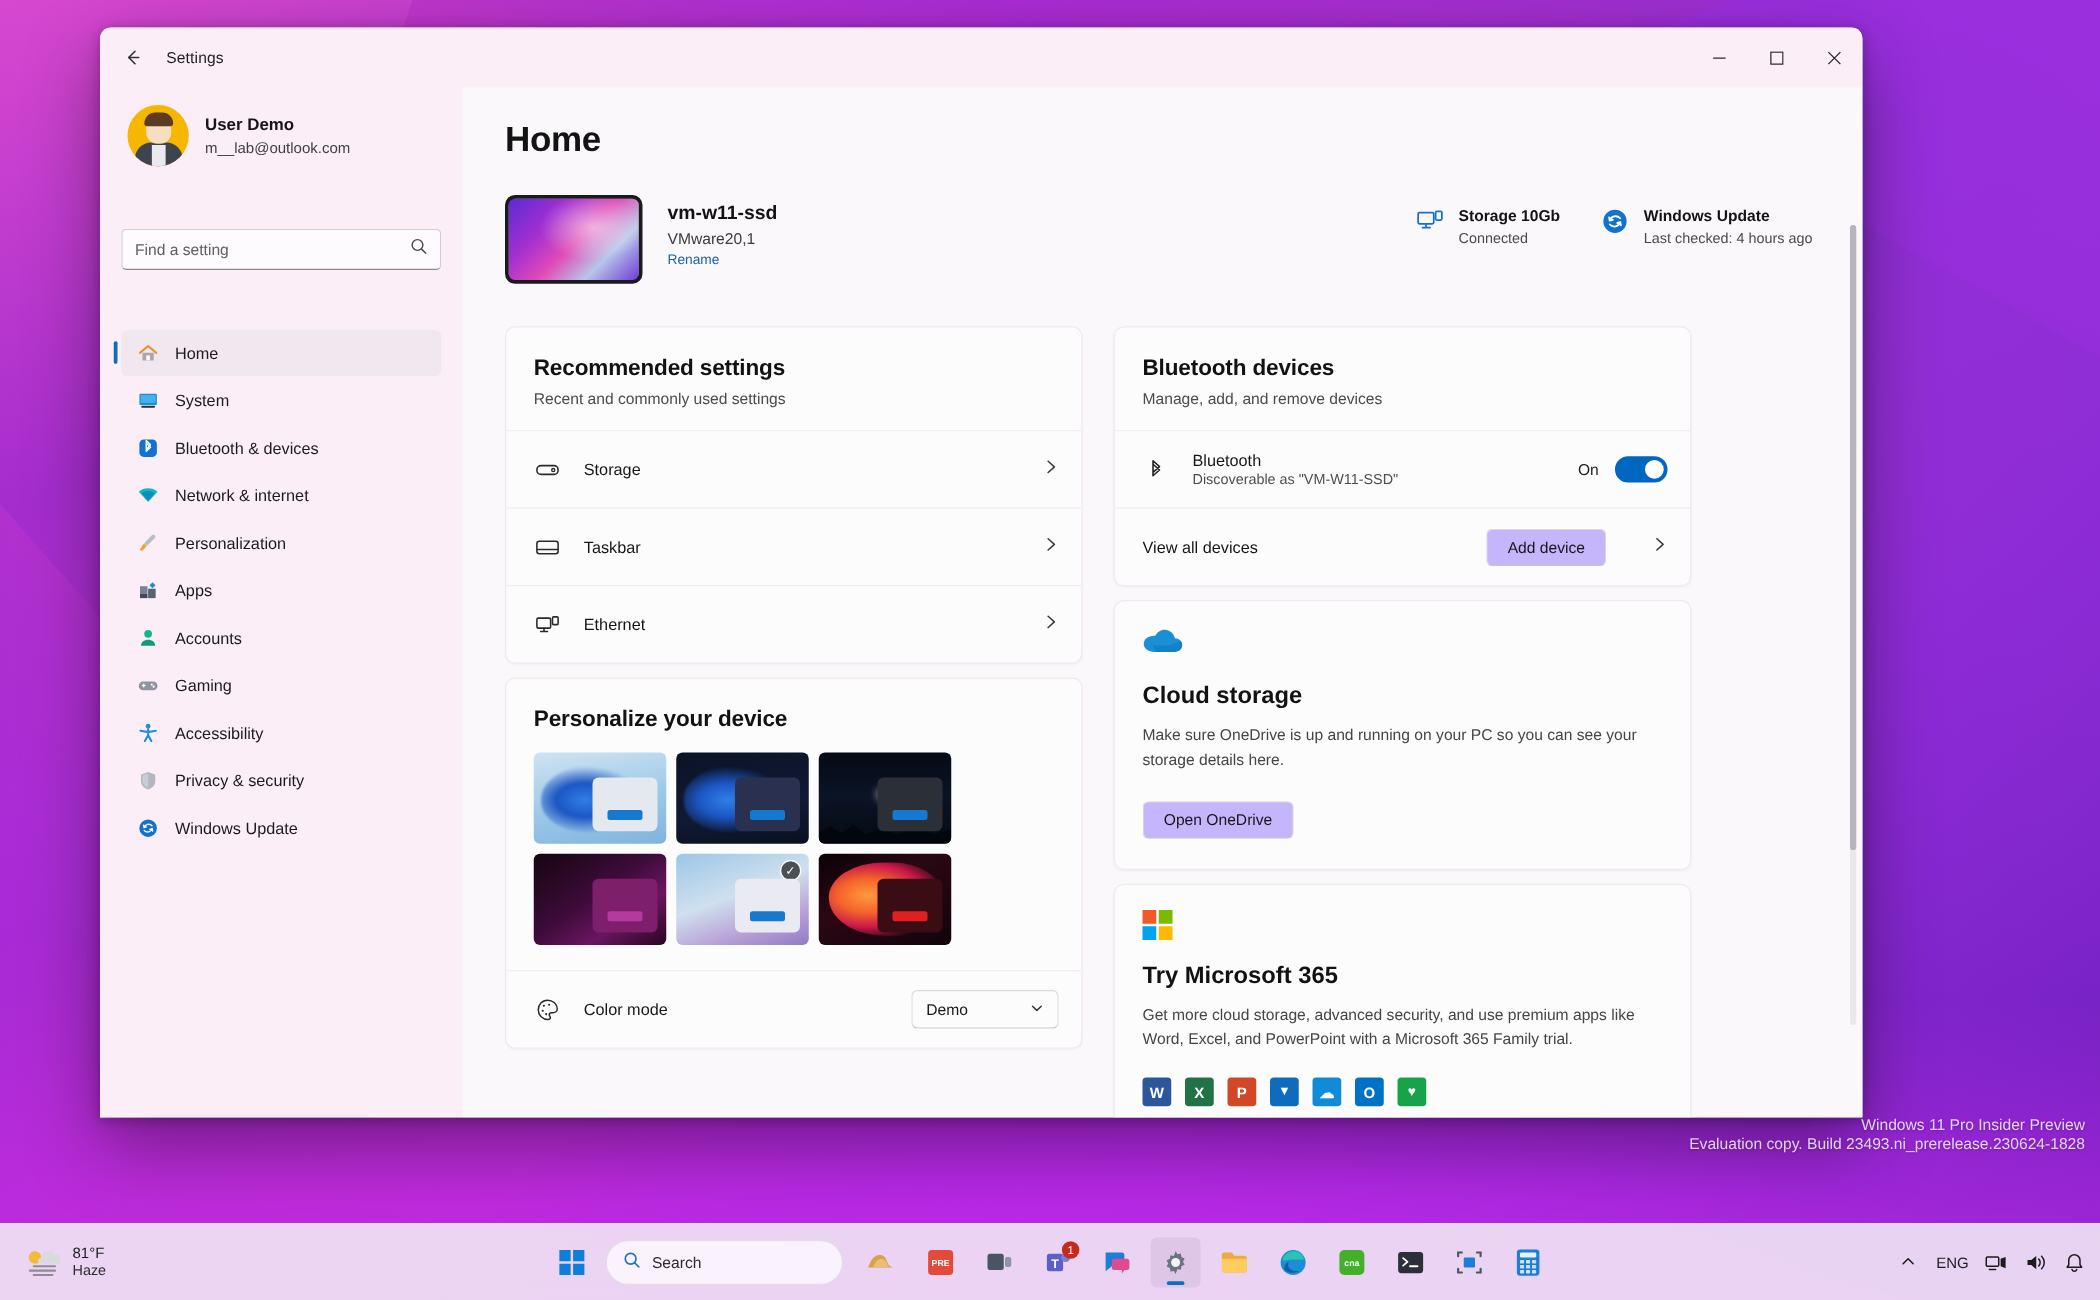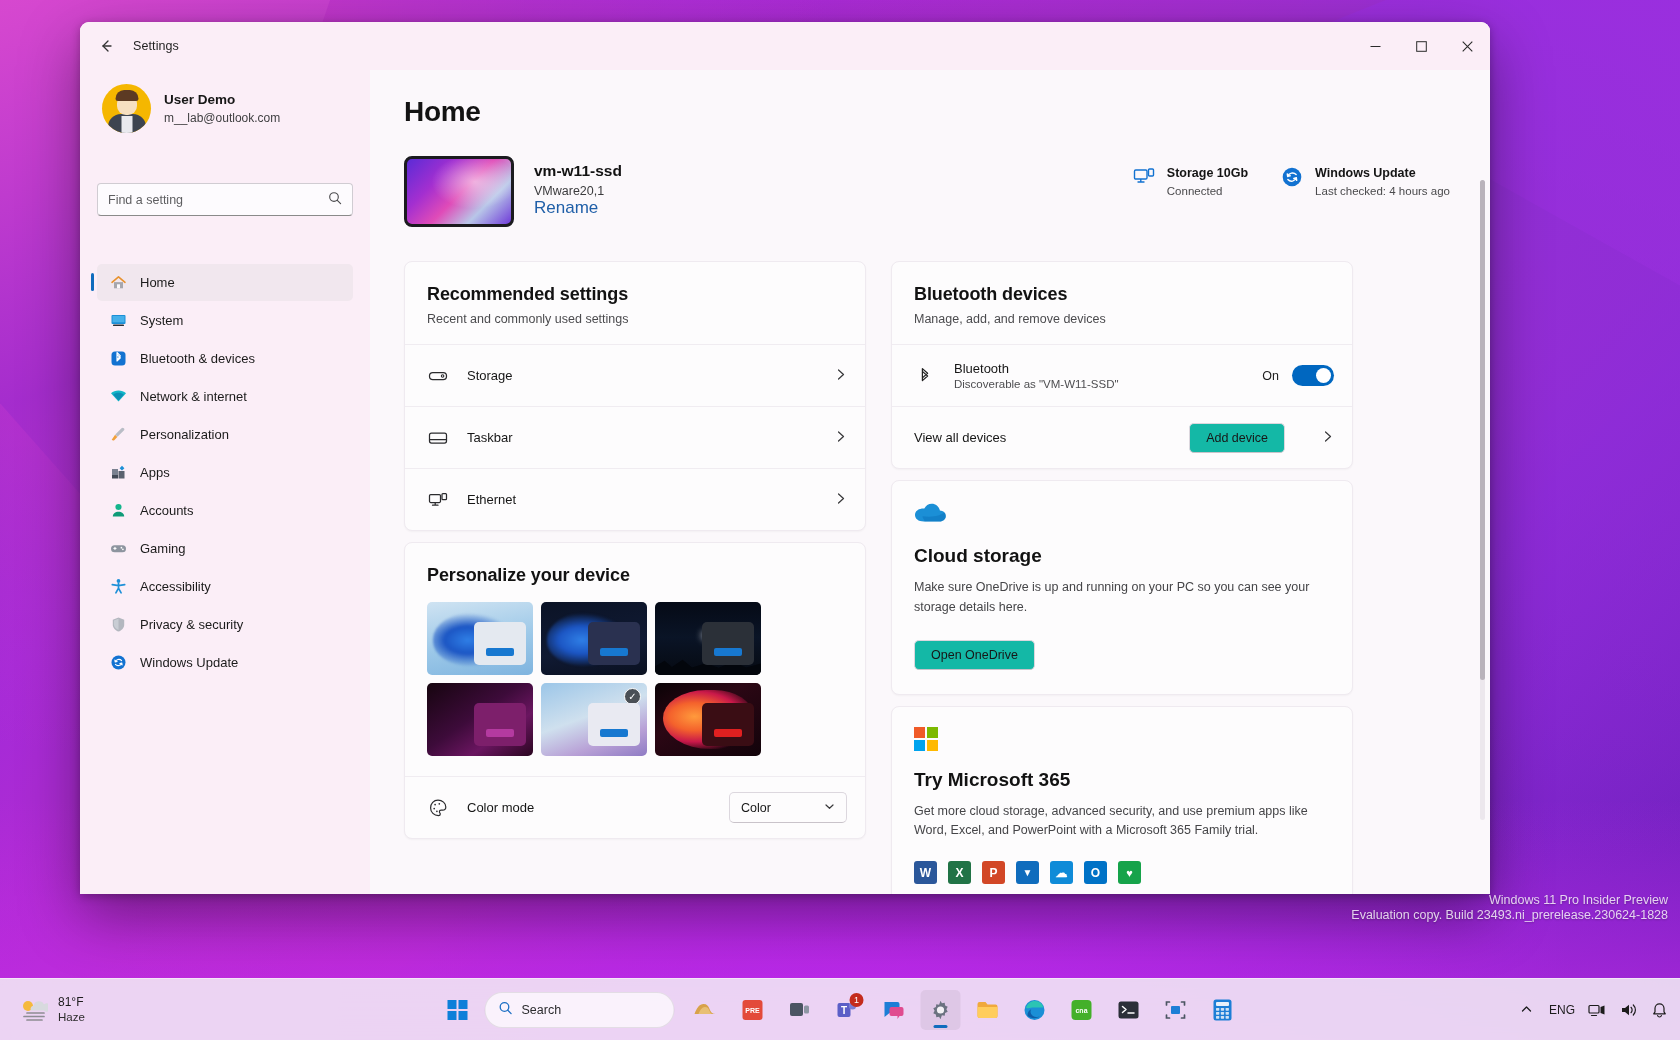--- a/index.html
+++ b/index.html
@@ -115,21 +115,21 @@
   .dev-thumb {
     width: 110px; height: 71px; border: 3px solid #1b1b1f; border-radius: 8px;
     background: linear-gradient(135deg,#5b2bd6 0%, #a32fd0 30%, #e04bb8 52%, #b8c6e8 74%, #6f3bd8 100%);
     overflow:hidden; position:relative; flex:0 0 110px;
   }
   .dev-thumb::after{ content:""; position:absolute; inset:0;
     background: radial-gradient(ellipse at 65% 35%, rgba(255,255,255,.55) 0%, rgba(255,255,255,0) 45%); }
   .dev-meta { margin-left: 20px; padding-top: 6px; }
   .dev-name { font-size: 15.5px; font-weight: bold; color: #121212; }
   .dev-model { font-size: 12.5px; color: #3b3b3d; margin-top: 4px; }
-  .dev-rename { font-size: 17px; color: #1f5fa8; margin-top: 5px; text-decoration: none; }
+  .dev-rename { font-size: 11px; color: #1f5fa8; margin-top: 5px; text-decoration: none; }
 
   .status-group { margin-left: auto; display: flex; gap: 32px; padding-top: 9px; }
   .status-item { display: flex; gap: 11px; align-items: flex-start; }
   .status-ico { width: 24px; height: 24px; flex:0 0 24px; display:flex; align-items:center; justify-content:center; }
   .status-title { font-size: 12.5px; font-weight: bold; color: #141414; line-height:1.4; }
   .status-sub { font-size: 11.5px; color: #4a4a4c; line-height:1.5; }
 
   .cards { display: flex; gap: 25px; margin-top: 34px; }
   .col { display: flex; flex-direction: column; gap: 11px; }
   .col-left { width: 462px; flex:0 0 462px; }
@@ -155,21 +155,21 @@
 
   .toggle-wrap { margin-left:auto; display:flex; align-items:center; gap:13px; }
   .toggle-state { font-size: 12.5px; color: #1d1d1d; }
   .toggle {
     width: 42px; height: 21px; border-radius: 11px; position: relative;
   }
   .toggle .knob {
     position:absolute; right:3px; top:3px; width:15px; height:15px; border-radius:50%; background:#fff;
   }
   .btn {
-    border: 1px solid #dcd7de; border-bottom-color:#c9c3ca; background: #14b8a6;
+    border: 1px solid #dcd7de; border-bottom-color:#c9c3ca; background: #c4b5fd;
     border-radius: 5px; padding: 7px 16px; font-size: 12.5px; color: #171717;
     font-family: inherit;
   }
 
   .wall-grid { display: grid; grid-template-columns: repeat(3, 106px); gap: 8px; padding: 0 22px 20px 22px; }
   .wall {
     height: 73px; border-radius: 5px; overflow: hidden; position: relative;
   }
   .wall .mini {
     position: absolute; right: 7px; bottom: 10px; width: 52px; height: 43px;
@@ -582,21 +582,21 @@
                 <svg width="20" height="20" viewBox="0 0 20 20" fill="none">
                     <path d="M10 2.2c4.3 0 7.8 3 7.8 6.7 0 2.2-1.8 3.2-3.3 3.2h-1.4c-1 0-1.7.8-1.7 1.7 0 .5.2.8.5 1.2.2.3.4.6.4 1 0 .9-.7 1.6-1.9 1.6-4.3 0-7.8-3.4-7.8-7.7S5.7 2.2 10 2.2z" stroke="#2b2b2e" stroke-width="1.2"></path>
                     <circle cx="7.1" cy="6.6" r=".85" fill="#2b2b2e"></circle>
                     <circle cx="11.3" cy="5.8" r=".85" fill="#2b2b2e"></circle>
                     <circle cx="6.2" cy="10.6" r=".85" fill="#2b2b2e"></circle>
                     <circle cx="8.9" cy="13.3" r=".85" fill="#2b2b2e"></circle>
                   </svg>
               </span>
               <span class="row-label">Color mode</span>
               <div class="combo">
-                <span class="cv">Color</span>
+                <span class="cv">Demo</span>
                 <span>
                   <svg width="11" height="11" viewBox="0 0 11 11" fill="none">
                       <path d="M2 4l3.5 3.3L9 4" stroke="#3a3a3c" stroke-width="1.2" stroke-linecap="round" stroke-linejoin="round"></path>
                     </svg>
                 </span>
               </div>
             </div>
           </div>
 
         </div>

